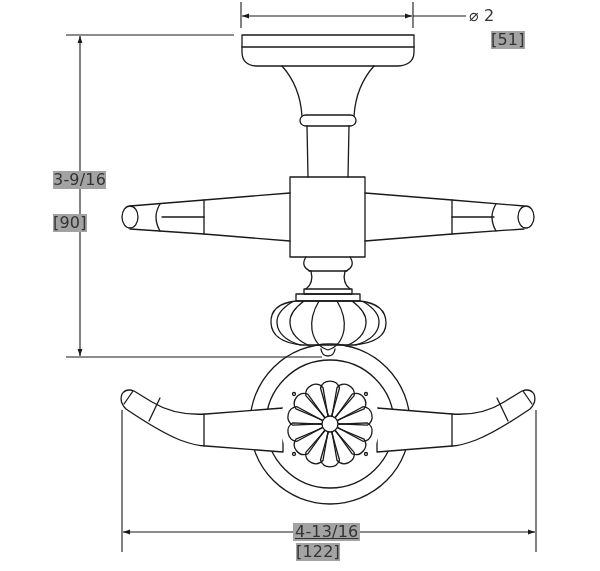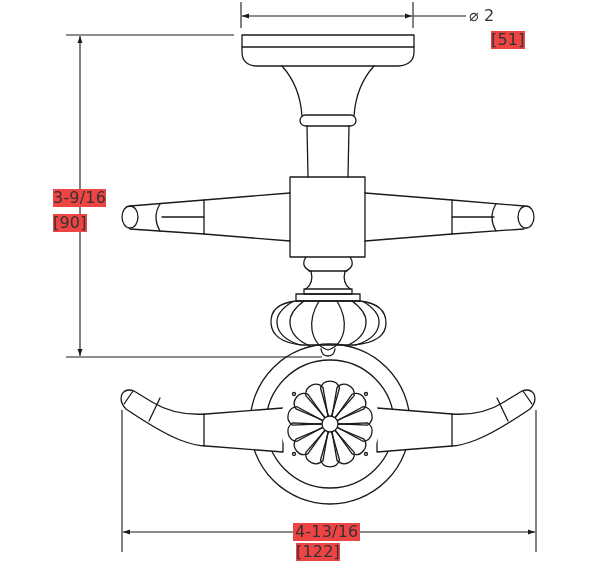--- a/index.html
+++ b/index.html
@@ -1,21 +1,21 @@
 <!DOCTYPE html>
 <html><head>
 <meta charset="utf-8">
 <style>
   html, body { margin: 0; padding: 0; background: #ffffff; }
   body { width: 600px; height: 571px; position: relative; overflow: hidden; }
   #drawing { position: absolute; left: 0; top: 0; width: 600px; height: 571px; }
   .ln { fill: none; stroke: #1a1a1a; stroke-width: 1.3; stroke-linejoin: round; stroke-linecap: round; }
   .dim { fill: none; stroke: #1a1a1a; stroke-width: 1.1; }
   .arrow { fill: #1a1a1a; stroke: none; }
-  .lbl { position: absolute; font-family: "DejaVu Sans", sans-serif; font-size: 16px; color: #333333; background: #ef4444; line-height: 18px; white-space: nowrap; letter-spacing: 0.2px; }
+  .lbl { position: absolute; font-family: "DejaVu Sans", sans-serif; font-size: 16px; color: #333333; background: #a3a3a3; line-height: 18px; white-space: nowrap; letter-spacing: 0.2px; }
 </style>
 </head>
 <body>
 
 <svg id="drawing" viewBox="0 0 600 571" xmlns="http://www.w3.org/2000/svg">
   <defs>
     <marker id="ah" viewBox="0 0 10 10" refX="10" refY="5" markerWidth="9" markerHeight="7" orient="auto-start-reverse" markerUnits="userSpaceOnUse">
       <path d="M0,1.5 L10,5 L0,8.5 Z" class="arrow"></path>
     </marker>
   </defs>
@@ -119,17 +119,17 @@
   <g>
     <line class="dim" x1="122" y1="410" x2="122" y2="552"></line>
     <line class="dim" x1="536" y1="410" x2="536" y2="552"></line>
     <line class="dim" x1="123" y1="532" x2="535" y2="532" marker-start="url(#ah)" marker-end="url(#ah)"></line>
   </g>
 </svg>
 
 <div class="lbl" style="left:469px; top:7px; background:transparent;">⌀ 2</div>
 <div class="lbl" style="left:491px; top:31px;">[51]</div>
 
-<div class="lbl" style="left:53px; top:189px;">3-9/16</div>
+<div class="lbl" style="left:53px; top:171px;">3-9/16</div>
 <div class="lbl" style="left:53px; top:214px;">[90]</div>
 
-<div class="lbl" style="left:293px; top:523px; padding:0 2px;">4-13/16</div>
+<div class="lbl" style="left:293px; top:523px; padding:0 2px;text-decoration:underline;">4-13/16</div>
 <div class="lbl" style="left:296px; top:543px;">[122]</div>
 
 </body></html>

